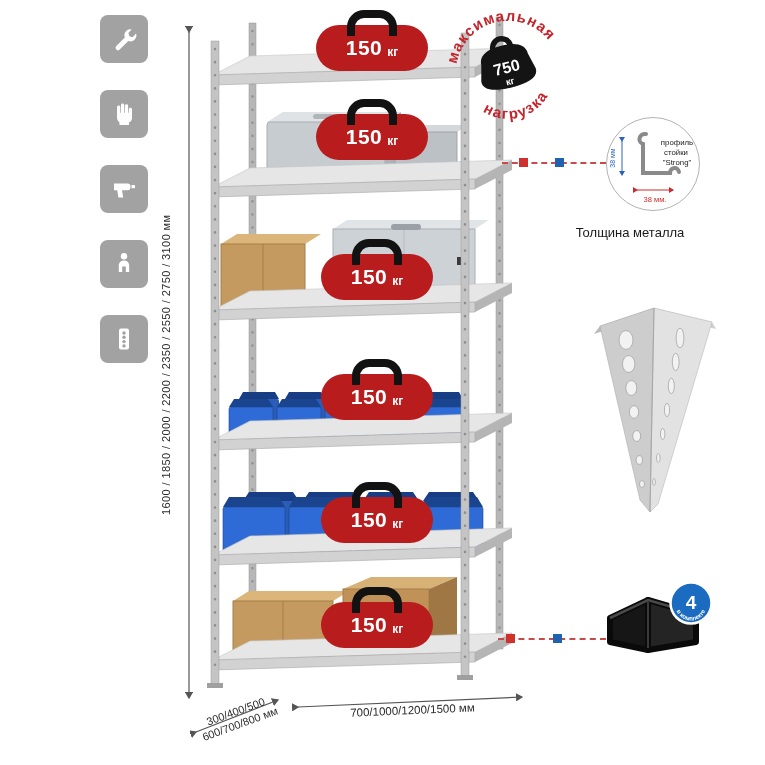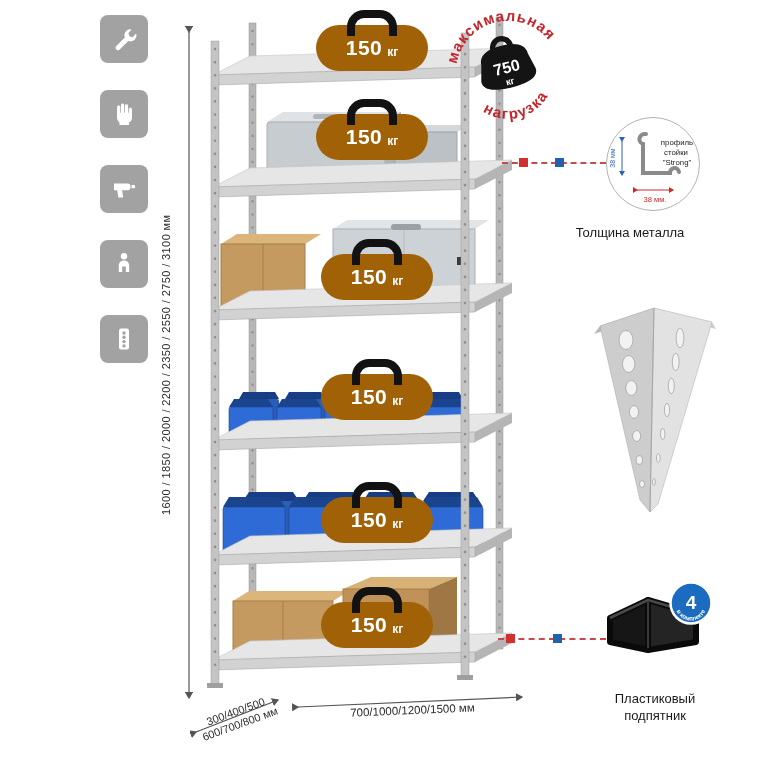--- a/index.html
+++ b/index.html
@@ -1,21 +1,21 @@
 <!DOCTYPE html>
 <html><head>
 <meta charset="utf-8">
 <style>
   html,body{margin:0;padding:0;background:#fff;}
   .canvas{position:relative;width:765px;height:765px;background:#fff;overflow:hidden;
           font-family:"Liberation Sans",sans-serif;color:#222;}
   .tile{position:absolute;left:100px;width:48px;height:48px;background:#a2a2a2;border-radius:8px;
         display:flex;align-items:center;justify-content:center;}
   .abs{position:absolute;}
-  .weight{position:absolute;width:112px;height:46px;background:#a16207;border-radius:23px;
+  .weight{position:absolute;width:112px;height:46px;background:#b91c1c;border-radius:23px;
           display:flex;align-items:center;justify-content:center;gap:5px;color:#fff;z-index:6;}
   .weight::before{content:"";position:absolute;top:-15px;left:50%;transform:translateX(-50%);
           width:34px;height:18px;border:8px solid #121212;border-bottom:none;border-radius:17px 17px 0 0;}
   .weight .wv{font-size:21px;font-weight:700;letter-spacing:.5px;}
   .weight .wu{font-size:12px;font-weight:700;margin-top:7px;}
   .dash-line{position:absolute;border-top:2px dashed #c84b4b;z-index:4;}
   .marker{position:absolute;width:9px;height:9px;z-index:5;}
   .marker.red{background:#d0312d;} .marker.blue{background:#1f63b0;}
   .vlabel{position:absolute;left:160px;top:25px;height:680px;width:16px;
           writing-mode:vertical-rl;transform:rotate(180deg);text-align:center;
@@ -325,24 +325,20 @@
   <svg class="abs" style="left:668px;top:580px" width="46" height="46" viewBox="0 0 46 46">
     <defs>
       <path id="bp" d="M7.5,25 a15.5,15.5 0 0 0 31,0" fill="none"></path>
     </defs>
     <circle cx="23" cy="23" r="20.5" fill="#1b6cc0" stroke="#fff" stroke-width="2.5"></circle>
     <text x="23" y="29" font-size="19" font-weight="bold" fill="#fff" text-anchor="middle">4</text>
     <text font-size="6" fill="#fff" font-weight="bold">
       <textPath href="#bp" startOffset="50%" text-anchor="middle">в комплекте</textPath>
     </text>
   </svg>
-  <div class="caption" style="left:585px;top:690px;width:140px">
-    <div>Пластиковый</div>
-    <div>подпятник</div>
-  </div>
 
   <svg class="abs" style="left:190px;top:680px" width="345" height="80" viewBox="0 0 345 80">
     <defs>
       <marker id="arrB" markerWidth="7" markerHeight="7" refX="5" refY="3.5" orient="auto">
         <path d="M0,0 L6,3.5 L0,7 z" fill="#555"></path>
       </marker>
     </defs>
     <line x1="6" y1="52" x2="88" y2="20" stroke="#555" stroke-width="1.2" marker-start="url(#arrB)" marker-end="url(#arrB)"></line>
     <line x1="108" y1="27" x2="332" y2="17" stroke="#555" stroke-width="1.2" marker-start="url(#arrB)" marker-end="url(#arrB)"></line>
   </svg>

